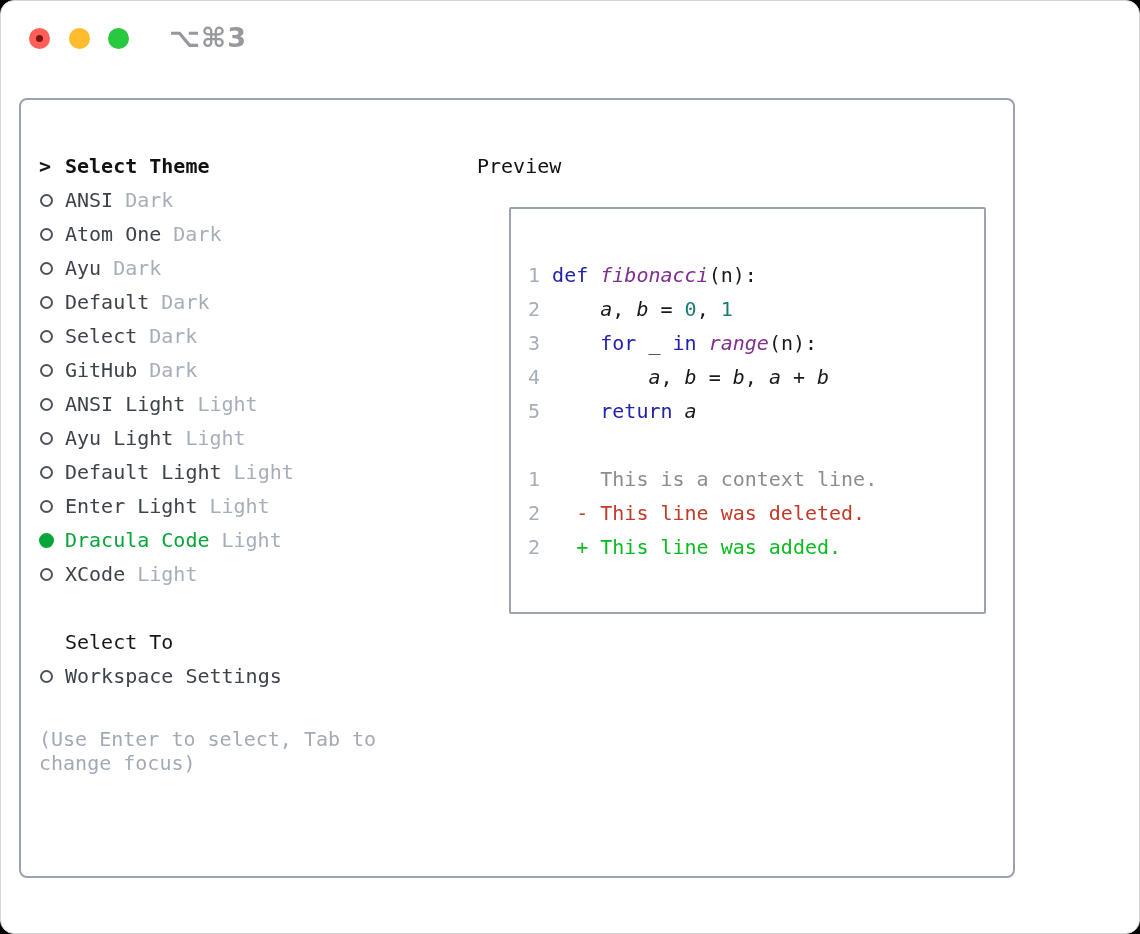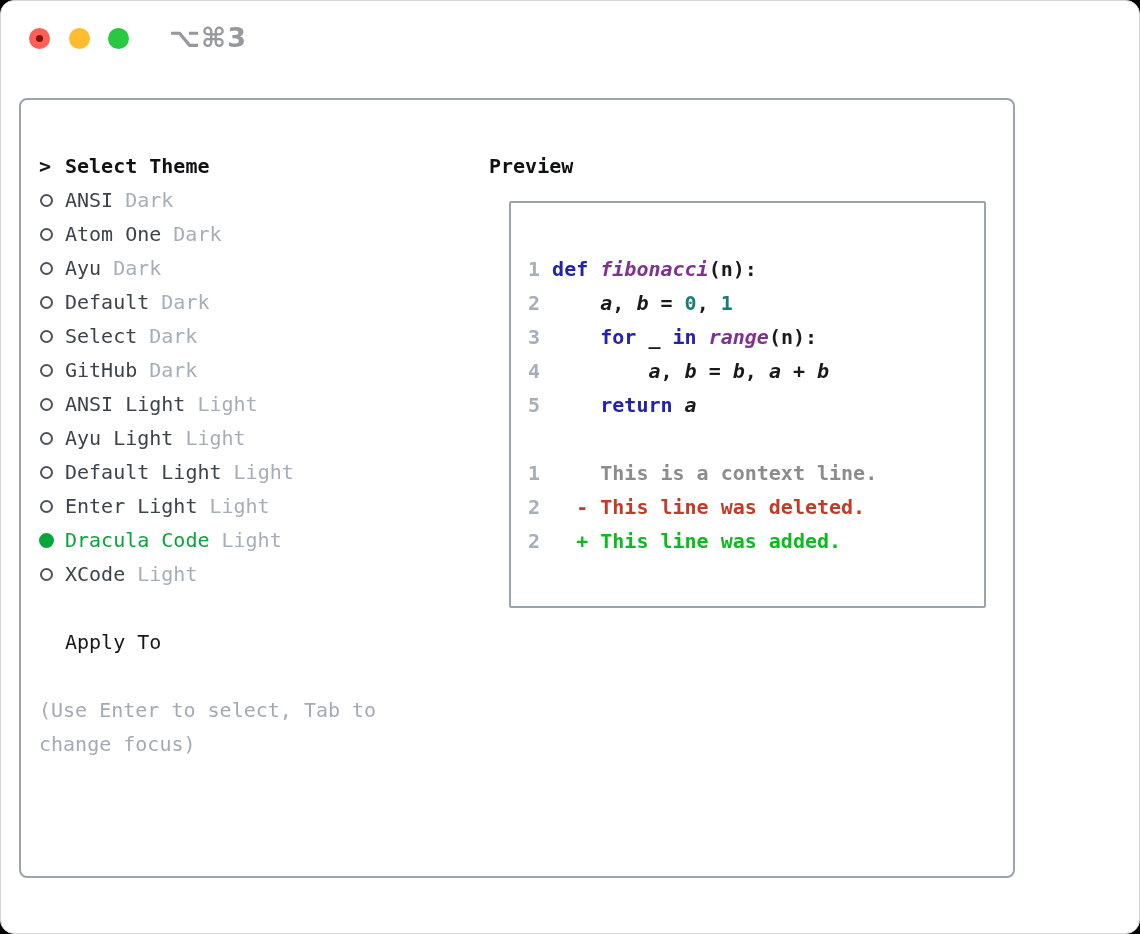--- a/index.html
+++ b/index.html
@@ -24,25 +24,25 @@
   .marker{width:26px;flex:0 0 26px;display:flex;align-items:center;}
   .pointer{font-weight:bold;color:#16181a;}
   .radio{width:13px;height:13px;border:2px solid #4d535c;border-radius:50%;box-sizing:border-box;margin-left:1px;}
   .radio.on{background:var(--c-accent_green,#06a53a);border-color:var(--c-accent_green,#06a53a);width:15px;height:15px;margin-left:0;}
   .h{font-weight:bold;color:var(--c-heading,#101113);}
   .name{color:var(--c-text_dark,#3d434b);}
   .name.sel{color:var(--c-accent_green,#06a53a);}
   .variant{color:var(--c-muted,#a5aeb9);margin-left:12px;}
   .apply{margin-top:34px;}
   .h2{color:#15171a;}
-  .hint{margin-top:34px;margin-left:0;width:420px;font-size:20px;line-height:34px;color:#a2aab5;}
+  .hint{margin-top:34px;margin-left:0;width:420px;font-size:20px;line-height:24px;color:#a2aab5;}
 
   
-  .preview-title{position:absolute;left:468px;top:49px;height:34px;display:flex;align-items:center;font-size:20px;font-weight:bold;color:var(--c-heading,#101113);}
-  .preview-box{position:absolute;left:488px;top:101px;width:477px;height:407px;border:2px solid var(--c-border,#9aa3ae);border-radius:2px;box-sizing:border-box;background:#fff;font-weight:bold;}
+  .preview-title{position:absolute;left:456px;top:49px;height:34px;display:flex;align-items:center;font-size:20px;font-weight:normal;color:var(--c-heading,#101113);}
+  .preview-box{position:absolute;left:488px;top:107px;width:477px;height:407px;border:2px solid var(--c-border,#9aa3ae);border-radius:2px;box-sizing:border-box;background:#fff;}
   pre.code{margin:0;padding:49px 0 0 17px;font-family:"DejaVu Sans Mono",monospace;font-size:20px;line-height:34px;}
   .line{height:34px;white-space:pre;}
   .s-num{color:var(--c-muted,#a5aeb9);}
   .s-kw{color:var(--c-keyword_blue,#2222aa);}
   .s-fn{color:var(--c-title_purple,#803090);font-style:italic;}
   .s-var{color:#1a1a1a;font-style:italic;}
   .s-lit{color:var(--c-literal_teal,#177d77);}
   .s-plain{color:#1a1a1a;}
   .s-ctx{color:var(--c-context_gray,#8c8c8c);}
   .s-del{color:var(--c-diff_red,#c23a28);}
@@ -78,23 +78,24 @@
           <div class="row"><span class="marker"><span class="radio"></span></span><span class="name">Ayu Light</span><span class="variant">Light</span></div>
           <div class="row"><span class="marker"><span class="radio"></span></span><span class="name">Default Light</span><span class="variant">Light</span></div>
           <div class="row"><span class="marker"><span class="radio"></span></span><span class="name">Enter Light</span><span class="variant">Light</span></div>
           <div class="row"><span class="marker"><span class="radio on"></span></span><span class="name sel">Dracula Code</span><span class="variant">Light</span></div>
           <div class="row"><span class="marker"><span class="radio"></span></span><span class="name">XCode</span><span class="variant">Light</span></div>
         </div>
 
       <div class="apply">
         <div class="row">
           <span class="marker"></span>
-          <span class="h2">Apply To</span>
+          <span class="h2">Select To</span>
         </div>
         <div id="apply-list">
+            <div class="row"><span class="marker"><span class="radio"></span></span><span class="name">Workspace Settings</span></div>
           </div>
       </div>
 
       <div class="hint">(Use Enter to select, Tab to change focus)</div>
     </div>
 
     <div class="preview-title">Preview</div>
     <div class="preview-box">
       <pre class="code" id="preview-code"><div class="line"><span class="s-num">1 </span><span class="s-kw">def </span><span class="s-fn">fibonacci</span><span class="s-plain">(n):</span></div><div class="line"><span class="s-num">2 </span><span class="s-plain">    </span><span class="s-var">a</span><span class="s-plain">, </span><span class="s-var">b</span><span class="s-plain"> = </span><span class="s-lit">0</span><span class="s-plain">, </span><span class="s-lit">1</span></div><div class="line"><span class="s-num">3 </span><span class="s-plain">    </span><span class="s-kw">for</span><span class="s-plain"> _ </span><span class="s-kw">in</span><span class="s-plain"> </span><span class="s-fn">range</span><span class="s-plain">(n):</span></div><div class="line"><span class="s-num">4 </span><span class="s-plain">        </span><span class="s-var">a</span><span class="s-plain">, </span><span class="s-var">b</span><span class="s-plain"> = </span><span class="s-var">b</span><span class="s-plain">, </span><span class="s-var">a</span><span class="s-plain"> + </span><span class="s-var">b</span></div><div class="line"><span class="s-num">5 </span><span class="s-plain">    </span><span class="s-kw">return</span><span class="s-plain"> </span><span class="s-var">a</span></div><div class="line"></div><div class="line"><span class="s-num">1</span><span class="s-ctx">     This is a context line.</span></div><div class="line"><span class="s-num">2</span><span class="s-plain">   </span><span class="s-del">- This line was deleted.</span></div><div class="line"><span class="s-num">2</span><span class="s-plain">   </span><span class="s-add">+ This line was added.</span></div></pre>
     </div>

